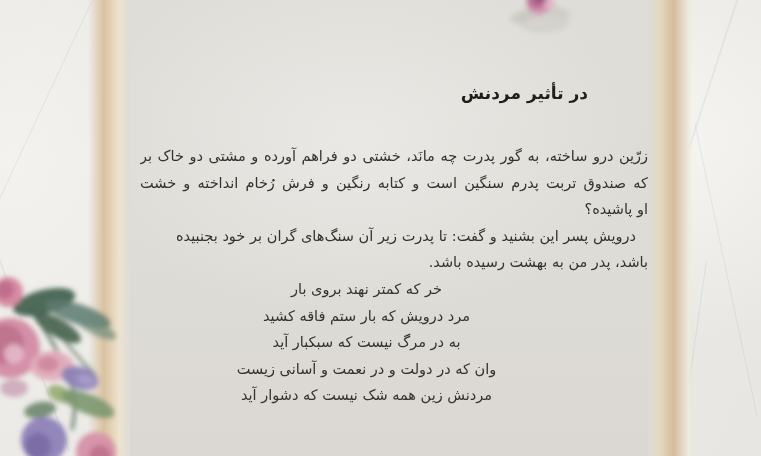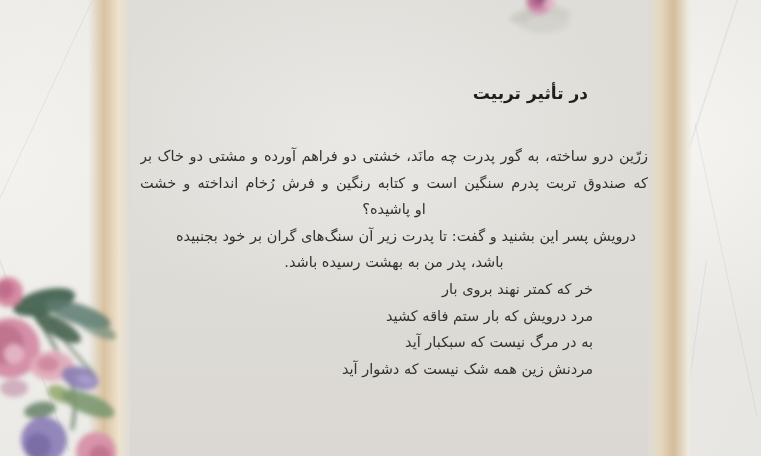--- a/index.html
+++ b/index.html
@@ -49,23 +49,23 @@
     font-size:17px;font-weight:bold;color:#201e1b;line-height:27px;
     padding-left:0;
   }
   .title-inner{margin-right:30px;}
   .body-text{
     position:absolute;left:140px;right:113px;top:143px;
     direction:rtl;color:#34322e;font-size:14.5px;
   }
   .line{height:26.6px;line-height:26.6px;overflow:hidden;white-space:normal;}
   .line.j{text-align:justify;text-align-last:justify;}
-  .line.r{text-align:center;}
+  .line.r{text-align:right;}
   .line.indent{padding-right:12px;margin-left:36px;}
-  .line.poem{text-align:right;padding-right:55px;}
+  .line.poem{text-align:center;padding-right:55px;}
 
   
   .flower-top{position:absolute;left:493px;top:0;width:95px;height:42px;}
   .bouquet{position:absolute;left:0;top:270px;width:132px;height:186px;}
 </style>
 </head>
 <body>
 
 <div class="stage">
 
@@ -133,28 +133,29 @@
       <circle cx="44" cy="170" r="23" fill="#9386bb"></circle>
       <circle cx="38" cy="176" r="13" fill="#7b6da6"></circle>
 
       <circle cx="96" cy="182" r="20" fill="#d795ab"></circle>
       <circle cx="100" cy="186" r="11" fill="#c2758f"></circle>
       <ellipse cx="14" cy="118" rx="14" ry="9" fill="#c9a0b4" opacity="0.8"></ellipse>
     </g>
   </svg>
 
   <div class="title">
-    <span class="title-inner">در تأثیر تربیت</span>
+    <span class="title-inner">در تأثیر مردنش</span>
   </div>
 
   <div class="body-text">
     <div class="line j">زرّین درو ساخته، به گور پدرت چه مانَد، خشتی دو فراهم آورده و مشتی دو خاک بر</div>
     <div class="line j">که صندوق تربت پدرم سنگین است و کتابه رنگین و فرش رُخام انداخته و خشت</div>
     <div class="line r">او پاشیده؟</div>
     <div class="line j indent">درویش پسر این بشنید و گفت: تا پدرت زیر آن سنگ‌های گران بر خود بجنبیده</div>
     <div class="line r">باشد، پدر من به بهشت رسیده باشد.</div>
     <div class="line poem">خر که کمتر نهند بروی بار</div>
     <div class="line poem">مرد درویش که بار ستم فاقه کشید</div>
     <div class="line poem">به در مرگ نیست که سبکبار آید</div>
+    <div class="line poem">وان که در دولت و در نعمت و آسانی زیست</div>
     <div class="line poem">مردنش زین همه شک نیست که دشوار آید</div>
   </div>
 
 </div>
 
 </body></html>

